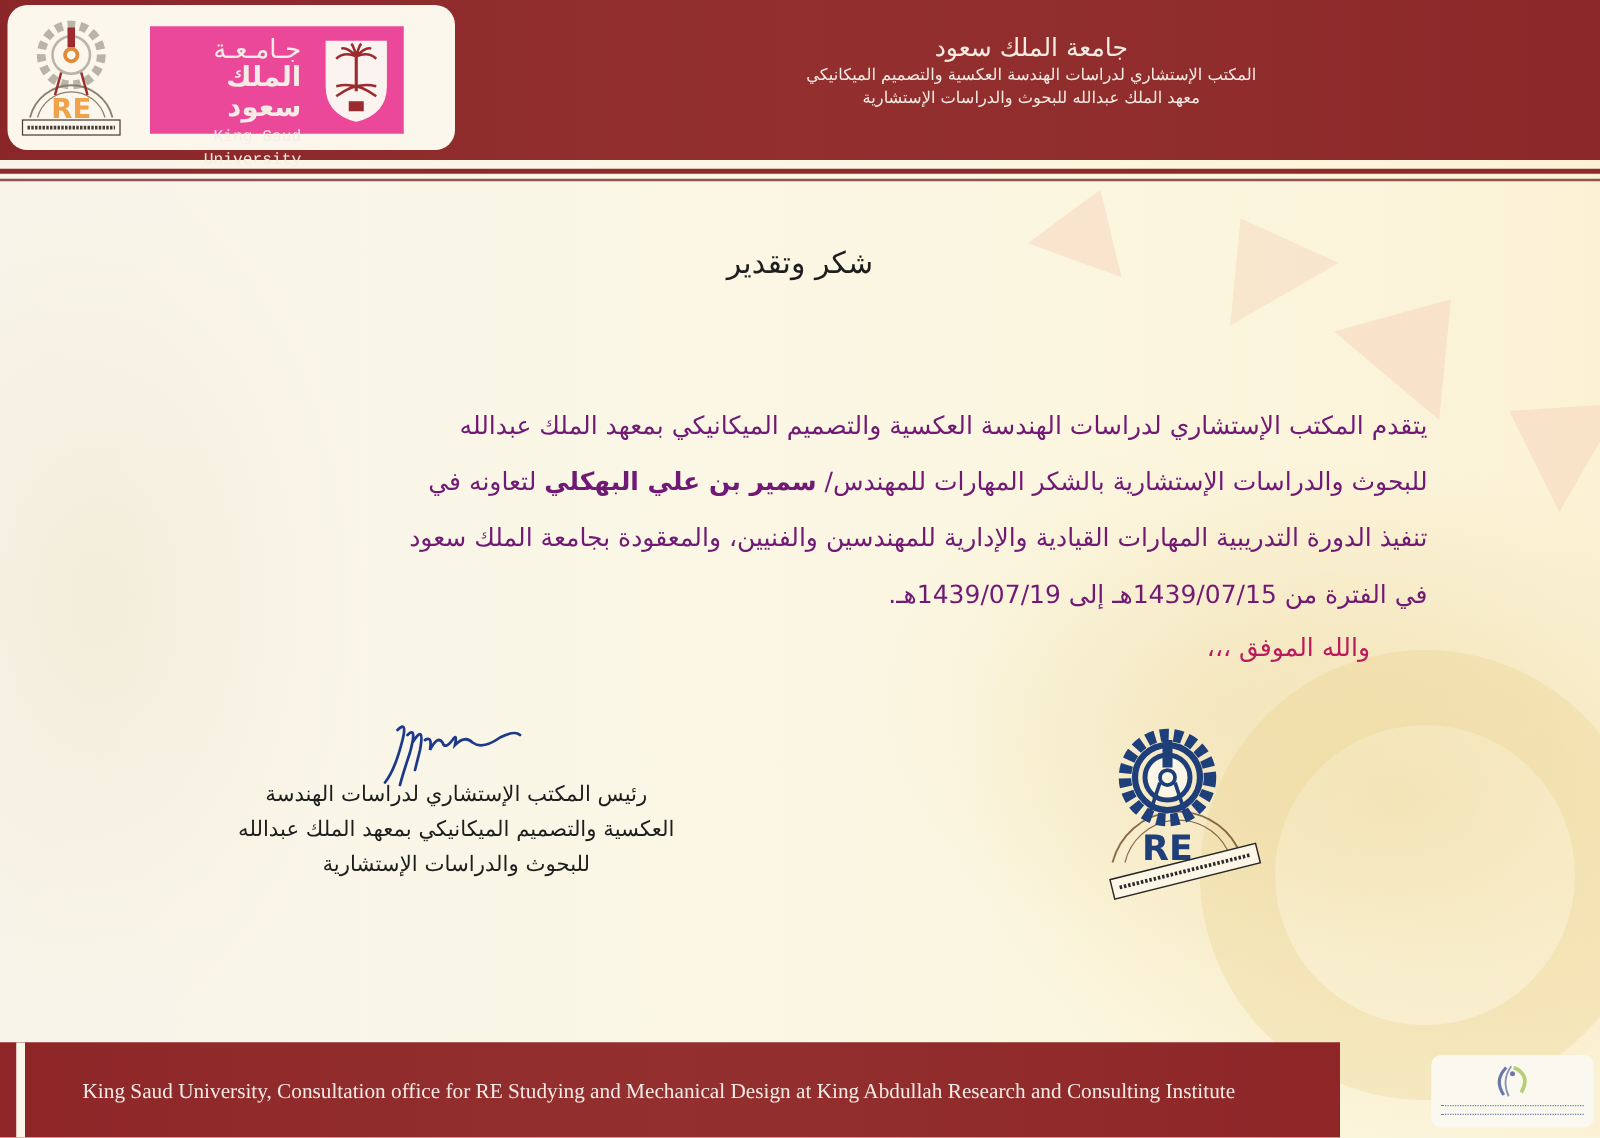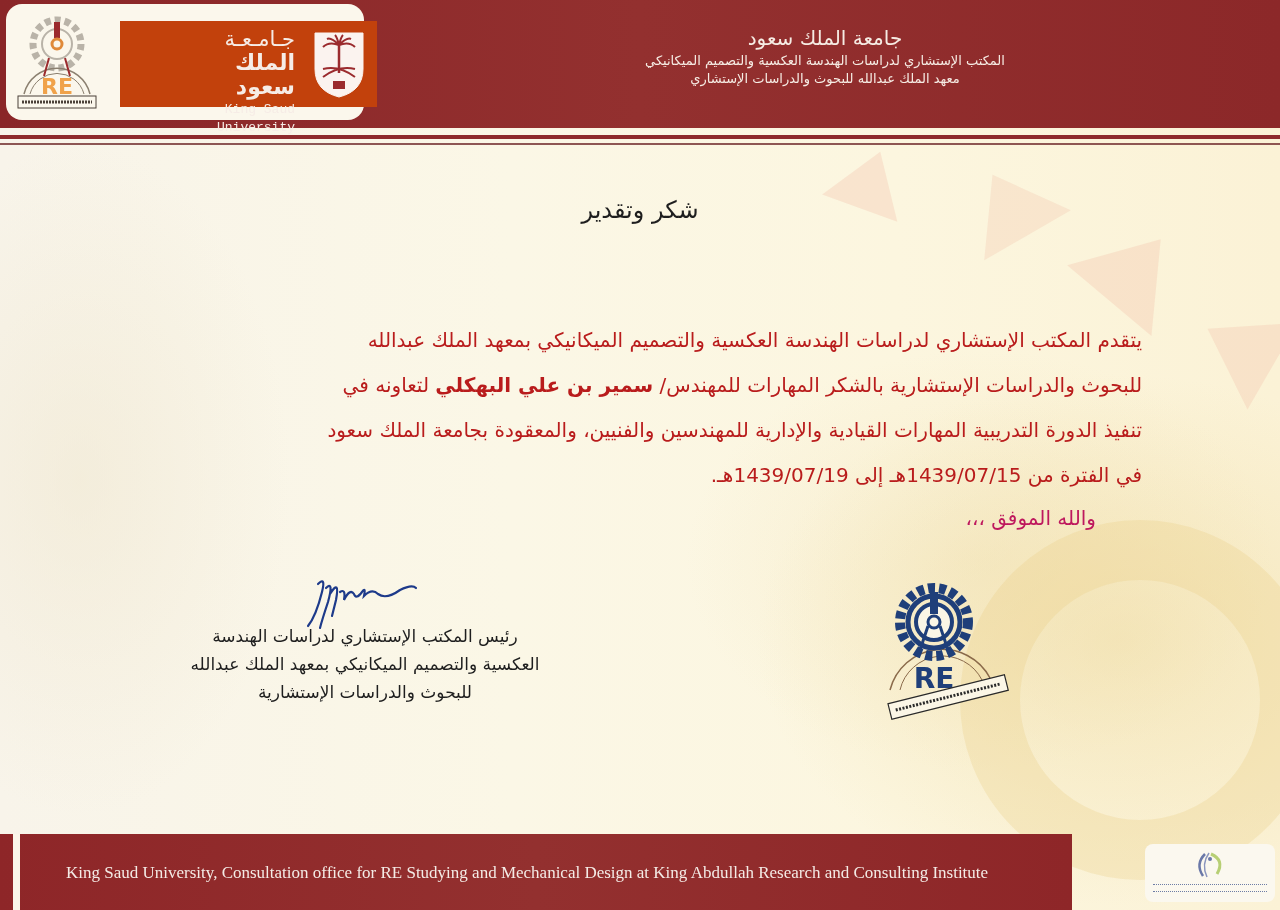--- a/index.html
+++ b/index.html
@@ -39,22 +39,22 @@
     .header-rule-2 { position: absolute; left: 0; top: 143px; width: 1280px; height: 2px; background: #7a3a3a; z-index: 2; opacity: 0.85; }
 
     .logo-panel {
       position: absolute; left: 6px; top: 4px; width: 358px; height: 116px;
       background: #fbf7ec; border-radius: 16px; z-index: 3;
     }
     .re-logo {
       position: absolute; left: 10px; top: 10px; width: 82px; height: 96px;
     }
     .ksu-box {
-      position: absolute; left: 114px; top: 17px; width: 257px; height: 86px;
-      background: #c2410c;
+      position: absolute; left: 114px; top: 17px; width: 203px; height: 86px;
+      background: #ec4899;
     }
     .ksu-text { position: absolute; right: 82px; top: 6px; width: 150px; text-align: right; color: #f6ece6; }
     .ksu-ar1 { font-size: 21px; letter-spacing: 6px; line-height: 24px; font-family: "DejaVu Sans", sans-serif; direction: rtl; }
     .ksu-ar2 { font-size: 22px; line-height: 24px; font-weight: bold; direction: rtl; padding-left: 24px; }
     .ksu-en { font-family: Liberation Mono, monospace; font-size: 13px; line-height: 18px; margin-top: 2px; text-align: right; padding-left: 25px; }
     .ksu-shield {
       position: absolute; right: 10px; top: 8px; width: 56px; height: 70px;
     }
 
     .header-titles {
@@ -65,21 +65,21 @@
     .ht-sub { font-size: 13px; line-height: 18px; }
 
     
     .title {
       position: absolute; left: 440px; top: 196px; width: 400px; text-align: center;
       font-size: 24px; color: #1e1e1e; direction: rtl; z-index: 3;
     }
     .letter {
       position: absolute; left: 126px; top: 318px; width: 1016px;
       direction: rtl; text-align: justify; text-align-last: right;
-      font-size: 20px; line-height: 45px; color: #b91c1c; z-index: 3;
+      font-size: 20px; line-height: 45px; color: #701a75; z-index: 3;
     }
     .letter .line { display: block; white-space: nowrap; text-align: right; }
     .letter .name { font-weight: bold; }
     .closing {
       position: absolute; left: 868px; top: 506px; width: 228px; text-align: right;
       direction: rtl; font-size: 20px; color: #be185d; z-index: 3;
     }
 
     
     .signature {
@@ -155,21 +155,21 @@
         <path d="M28 16 Q18 12 12 18 M28 16 Q38 12 44 18 M28 16 Q20 8 16 10 M28 16 Q36 8 40 10 M28 16 Q26 8 24 6 M28 16 Q30 8 32 6" stroke="#9b2b2e" stroke-width="2" fill="none"></path>
         <path d="M12 48 Q28 36 44 40 M12 40 Q28 36 44 48" stroke="#9b2b2e" stroke-width="2" fill="none"></path>
         <rect x="22" y="52" width="12" height="8" fill="#9b2b2e"></rect>
       </svg>
     </div>
   </div>
 
   <div class="header-titles">
     <div class="ht-main">جامعة الملك سعود</div>
     <div class="ht-sub">المكتب الإستشاري لدراسات الهندسة العكسية والتصميم الميكانيكي</div>
-    <div class="ht-sub">معهد الملك عبدالله للبحوث والدراسات الإستشاري</div>
+    <div class="ht-sub">معهد الملك عبدالله للبحوث والدراسات الإستشارية</div>
   </div>
 </div>
 <div class="header-rule-1"></div>
 <div class="header-rule-2"></div>
 
 <div class="title">شكر وتقدير</div>
 
 <div class="letter">
   <span class="line">يتقدم المكتب الإستشاري لدراسات الهندسة العكسية والتصميم الميكانيكي بمعهد الملك عبدالله</span>
   <span class="line"><span>للبحوث والدراسات الإستشارية بالشكر المهارات للمهندس/ </span><span class="name">سمير بن علي البهكلي</span><span> لتعاونه في</span></span>

